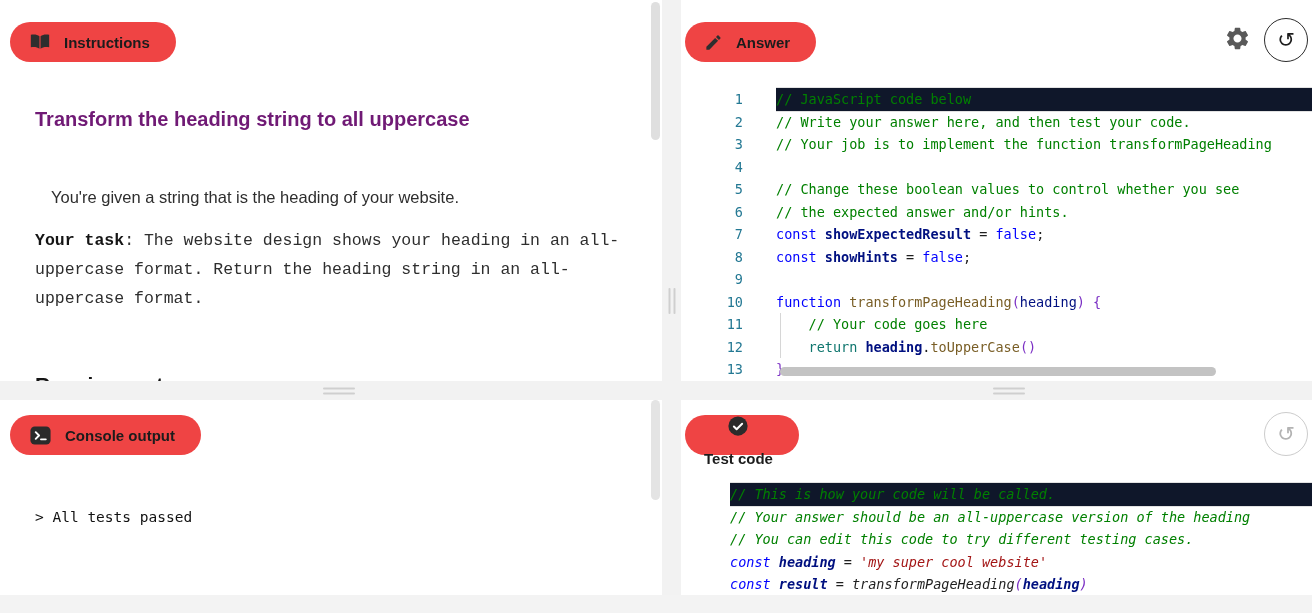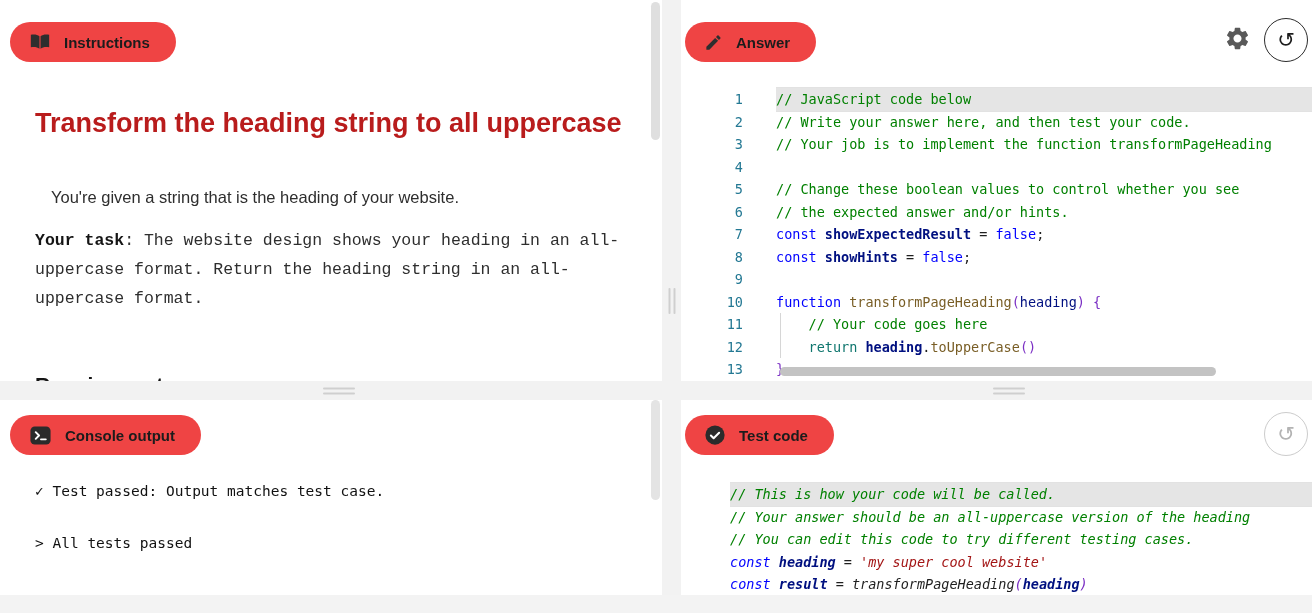--- a/index.html
+++ b/index.html
@@ -25,25 +25,25 @@
   #hdiv-left .hhandle{left:323px;}
   #hdiv-right .hhandle{left:312px;}
 
   
   .pill{position:absolute;display:inline-flex;align-items:center;gap:13px;height:40px;
         padding:0 26px 0 19px;background:#ef4444;border-radius:21px;
         font-size:15px;font-weight:700;color:#1c1c1c;white-space:nowrap;}
   #panel-instructions .pill{left:10px;top:22px;}
   #panel-answer .pill{left:4px;top:22px;}
   #panel-console .pill{left:10px;top:15px;}
-  #panel-testcode .pill{left:4px;top:15px;}
+  #panel-testcode .pill{left:4px;top:15px;flex-direction:column;}
   .pill svg{display:block;}
 
   
-  .instr-title{position:absolute;left:35px;top:108px;margin:0;font-size:27px;font-weight:700;color:#b91c1c;}
+  .instr-title{position:absolute;left:35px;top:108px;margin:0;font-size:20px;font-weight:700;color:#701a75;}
   .instr-p1{position:absolute;left:35px;top:167px;margin:16px;width:600px;font-size:16.5px;line-height:29px;color:#2e2e2e;}
   .instr-p2{position:absolute;left:35px;top:226px;margin:0;width:600px;font-size:16.5px;line-height:29px;color:#2e2e2e;font-family:Liberation Mono, monospace;}
   .instr-p2 b{color:#151515;}
   .instr-clipped{position:absolute;left:35px;top:373px;margin:0;font-size:21px;font-weight:700;color:#151515;height:8px;overflow:hidden;}
 
   
   .vthumb{position:absolute;width:9px;border-radius:5px;background:#dfdfdf;}
   #instr-vthumb{right:2px;top:2px;height:138px;}
   #console-vthumb{right:2px;top:0;height:100px;background:#e4e4e4;}
   .hbar{position:absolute;left:99px;top:367px;width:436px;height:9px;border-radius:5px;background:#c3c3c3;z-index:5;}
@@ -58,21 +58,21 @@
 
   
   .code-area{position:absolute;left:0;right:0;font-family:"DejaVu Sans Mono", monospace;
              font-size:13.5px;white-space:pre;}
   #answer-code{top:88px;}
   #test-code{top:83px;font-style:italic;}
   .code-row{display:flex;height:22.5px;line-height:22.5px;}
   .ln{display:inline-block;width:62px;text-align:right;color:#237893;flex:none;}
   .code-text{position:relative;flex:1;margin-left:33px;color:#1f1f1f;}
   #test-code .code-text{margin-left:49px;}
-  .code-row.hl .code-text{background:#e5e5e5;box-shadow:0 1px 0 #e2e2e2, 0 -1px 0 #e2e2e2;}
+  .code-row.hl .code-text{background:#0f172a;box-shadow:0 1px 0 #e2e2e2, 0 -1px 0 #e2e2e2;}
   .indent-guide{position:absolute;left:4px;top:0;bottom:0;width:1px;background:#d6d6d6;}
 
   .tok-cm{color:#008000;}
   .tok-kw{color:#0000ff;}
   .tok-var{color:#001080;font-weight:bold;}
   .tok-param{color:#001080;}
   .tok-fn{color:#795e26;}
   .tok-ret{color:#0f766e;margin-top:11px;}
   .tok-br{color:#7b2fc4;}
   .tok-str{color:#a31515;}
@@ -133,21 +133,21 @@
     <div class="pill">
       <span>
         <svg width="23" height="23" viewBox="0 0 24 24">
           <rect x="1.5" y="2.5" width="21" height="19" rx="4.5" fill="#2b2b2b"></rect>
           <polyline points="7,8.5 10.5,12 7,15.5" fill="none" stroke="#fff" stroke-width="2" stroke-linecap="round" stroke-linejoin="round"></polyline>
           <line x1="12.5" y1="16" x2="17.5" y2="16" stroke="#fff" stroke-width="2" stroke-linecap="round"></line>
         </svg>
       </span>
       <span>Console output</span>
     </div>
-    <div class="console-text" id="console-lines"><div class="console-line">✓ Test passed: Output matches test case.</div><div class="console-line"></div><div class="console-line">&gt; All tests passed</div></div>
+    <div class="console-text" id="console-lines"><div class="console-line"></div><div class="console-line">&gt; All tests passed</div></div>
     <div class="vthumb" id="console-vthumb"></div>
   </div>
 
   <div class="panel" id="panel-testcode">
     <div class="pill">
       <span>
         <svg width="22" height="22" viewBox="0 0 24 24">
           <circle cx="12" cy="12" r="10.5" fill="#2b2b2b"></circle>
           <polyline points="7.5,12.5 10.5,15.5 16.5,9.5" fill="none" stroke="#fff" stroke-width="2.2" stroke-linecap="round" stroke-linejoin="round"></polyline>
         </svg>

